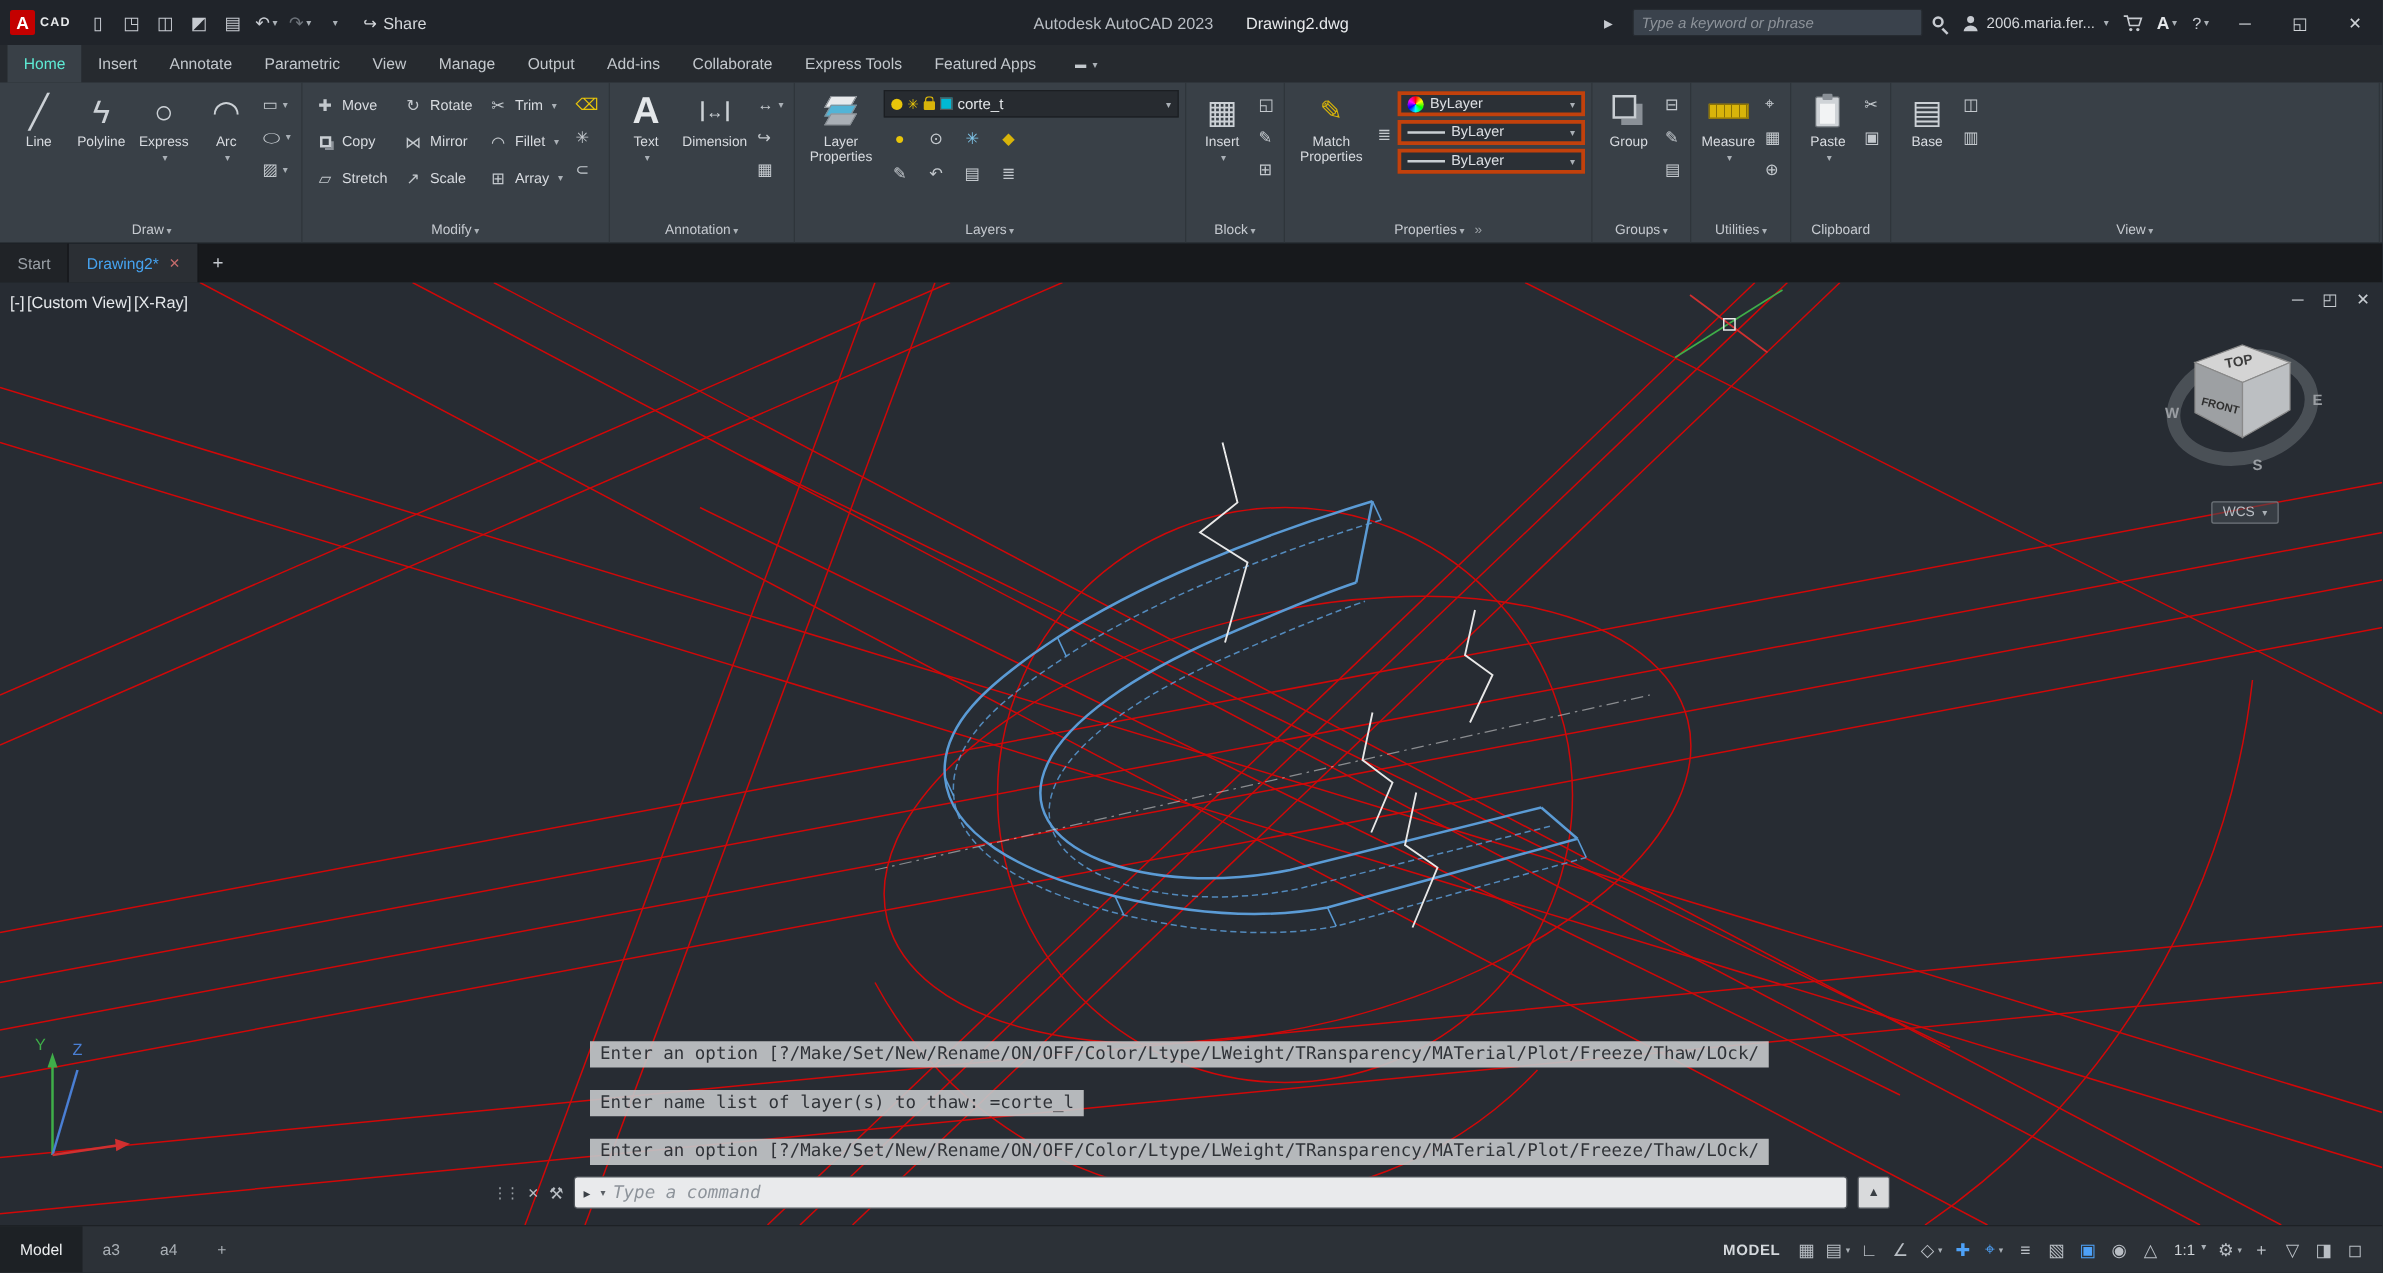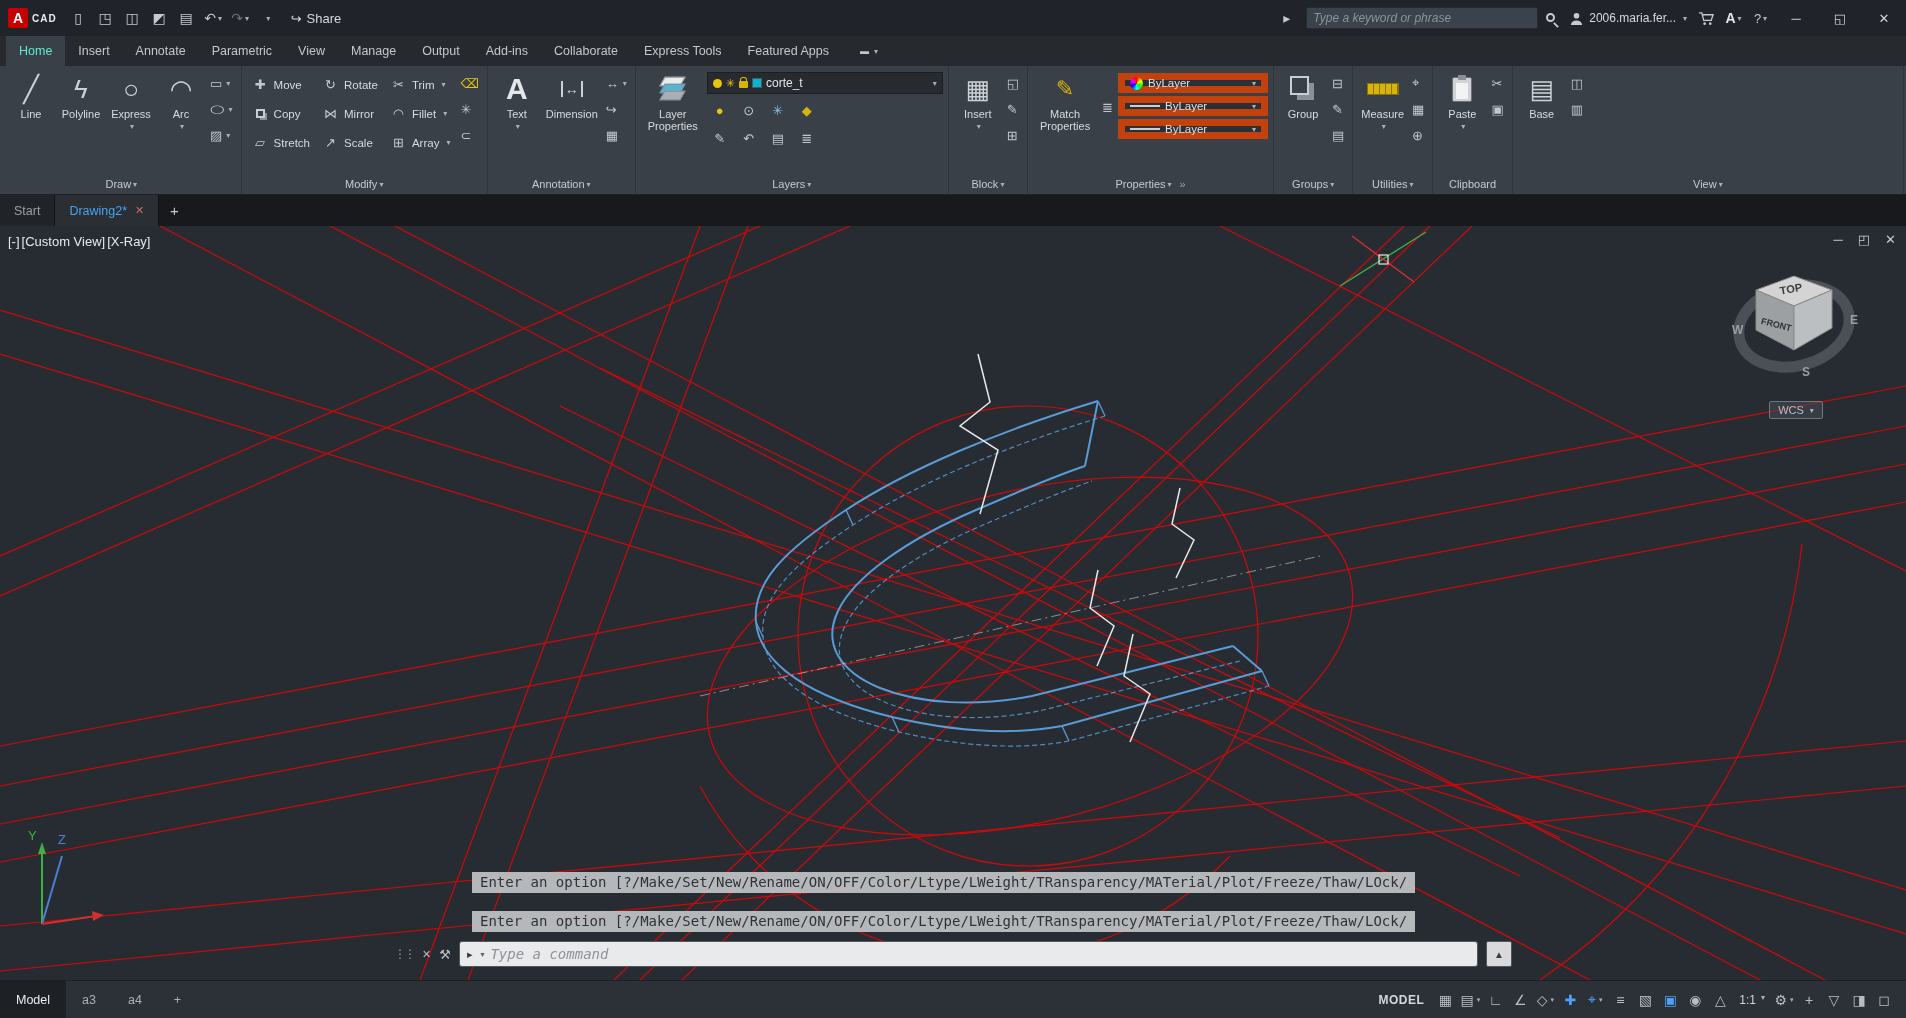--- a/index.html
+++ b/index.html
@@ -59,21 +59,21 @@
 .lock-mini::before{content:"";position:absolute;left:1px;top:-4px;width:5px;height:4px;border:1.5px solid #d8b40a;border-bottom:none;border-radius:3px 3px 0 0}
 .ruler{width:32px;height:12px;background:#d8b40a;border:1px solid #8a7206;background-image:repeating-linear-gradient(90deg,transparent 0 5px,#8a7206 5px 6px)}
 .clip-ic{width:20px;height:25px;background:#cfd3d7;border:1px solid #6a7076;border-radius:2px;position:relative}
 .clip-ic::before{content:"";position:absolute;left:5px;top:-3px;width:8px;height:5px;background:#8a9097;border-radius:1px}
 .clip-ic::after{content:"";position:absolute;left:3px;top:5px;width:12px;height:16px;background:#f2f3f4}
 .ic-dup{width:13px;height:13px;border:2px solid #c9ced3;box-shadow:4px 4px 0 -1px #8a9097;display:inline-block}
 .ic-dup.big{width:19px;height:19px;box-shadow:6px 6px 0 -1px #8a9097;margin:0 6px 8px 0}
 .layer-dd{display:flex;align-items:center;gap:4px;background:#272b30;border:1px solid #1b1e22;height:22px;width:236px;padding:0 5px;font-size:12px;color:#e2e5e8}
 .layrow{display:flex;gap:3px;margin-top:4px}
 .layrow .mini{width:26px;justify-content:center;height:24px}
-.dd{display:flex;align-items:center;gap:5px;background:#2b3036;border:7px solid #c2410c;height:20px;width:150px;padding:0 5px;font-size:11.5px;color:#dde0e4;margin-bottom:3px}
+.dd{display:flex;align-items:center;gap:5px;background:#2b3036;border:3px solid #c2410c;height:20px;width:150px;padding:0 5px;font-size:11.5px;color:#dde0e4;margin-bottom:3px}
 .dd .caret{margin-left:auto}
 .yel{color:#e8c50a}.cyn{color:#7fc4e8}.gld{color:#d8b40a}.blu{color:#8fb6e0}
 
 
 .filetabs{height:31px;background:#17191c;display:flex;align-items:stretch;flex:0 0 auto}
 .ftab{display:flex;align-items:center;padding:0 14px;font-size:12.5px;color:#9aa0a6;background:#202327;border-right:1px solid #101214;gap:8px}
 .ftab.active{background:#2b2f34;color:#46a3f0}
 .ftab .x{color:#c36b6b;font-size:11px}
 .ftplus{width:30px;display:flex;align-items:center;justify-content:center;color:#c6cad0;font-size:15px}
 
@@ -139,20 +139,23 @@
         <span>↷</span>
         <span class="caret">▾</span>
       </span>
     <span class="tbtn">
         <span class="caret">▾</span>
       </span>
     <span class="share">
       <span>↪</span>
       <span>Share</span>
     </span>
+    <div class="title-center">
+      <span>Autodesk AutoCAD 2023</span><span class="doc">Drawing2.dwg</span>
+    </div>
     <div class="title-right">
       <span class="tbtn">
           <span>▸</span>
         </span>
       <div class="searchbox">
         <input placeholder="Type a keyword or phrase" style="">
       </div>
       <span class="mag"></span>
       <div class="user">
         <svg width="15" height="15" viewBox="0 0 16 16">
@@ -677,20 +680,23 @@
       <polygon points="92,91 80,87 81,97" fill="#d03030"></polygon>
       <text x="16" y="16" font-size="13" fill="#3fae49">Y</text>
       <text x="46" y="20" font-size="13" fill="#4a7fd4">Z</text>
     </svg>
 
     <div class="cmdhistory">
       <div class="hblock">
         <div>Enter an option [?/Make/Set/New/Rename/ON/OFF/Color/Ltype/LWeight/TRansparency/MATerial/Plot/Freeze/Thaw/LOck/</div>
       </div>
       <div class="hblock">
+        <div>Enter name list of layer(s) to thaw: =corte_l</div>
+      </div>
+      <div class="hblock">
         <div>Enter an option [?/Make/Set/New/Rename/ON/OFF/Color/Ltype/LWeight/TRansparency/MATerial/Plot/Freeze/Thaw/LOck/</div>
       </div>
     </div>
 
     <div class="cmdbar">
       <span class="g">⋮⋮</span>
       <span class="t" style="font-size:11px">✕</span>
       <span class="t">⚒</span>
       <div class="cmdinput">
         <span class="ci">▸</span>

